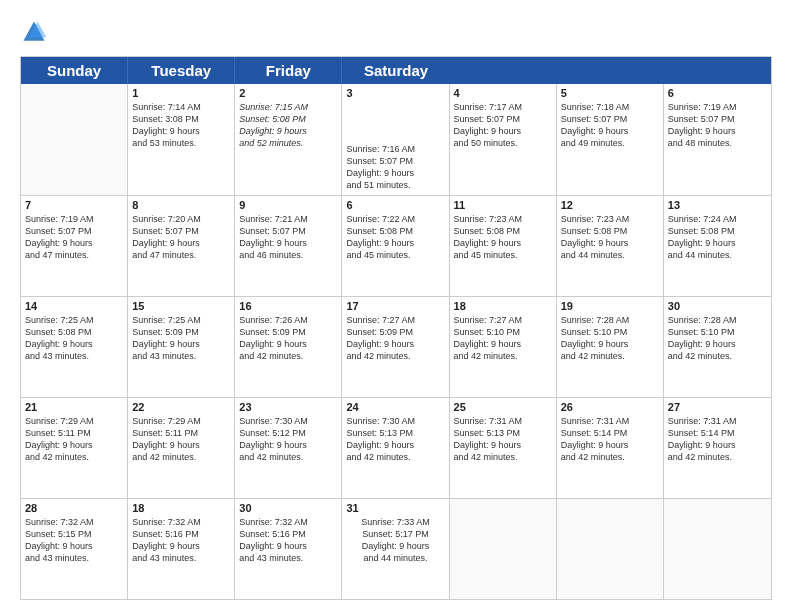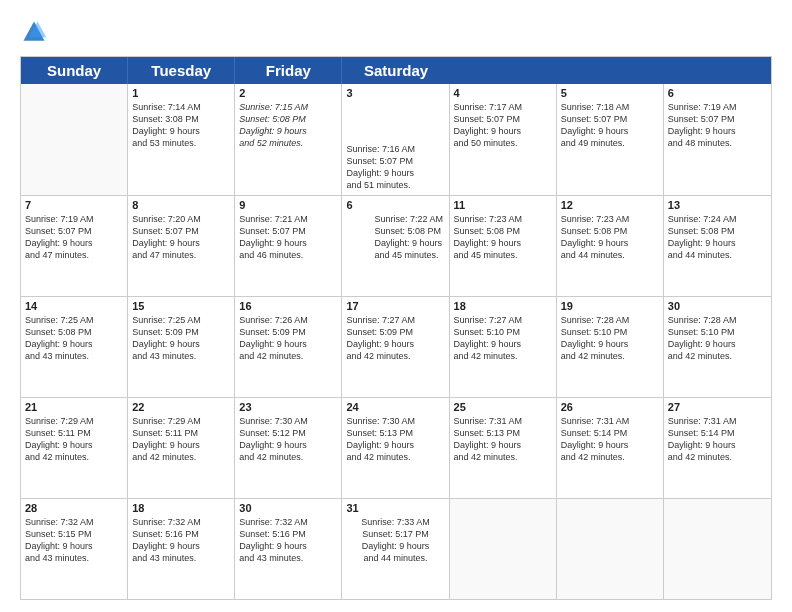--- a/index.html
+++ b/index.html
@@ -207,21 +207,21 @@
           </div>
           <div class="cal-cell">
             <div class="cell-day">9</div>
             <div class="cell-info" style="white-space: pre-line;">Sunrise: 7:21 AM
 Sunset: 5:07 PM
 Daylight: 9 hours
 and 46 minutes.</div>
           </div>
           <div class="cal-cell">
             <div class="cell-day">6</div>
-            <div class="cell-info" style="white-space: pre-line; margin-left: 28px;">Sunrise: 7:22 AM
+            <div class="cell-info" style="white-space: pre-line;">Sunrise: 7:22 AM
 Sunset: 5:08 PM
 Daylight: 9 hours
 and 45 minutes.</div>
           </div>
           <div class="cal-cell">
             <div class="cell-day">11</div>
             <div class="cell-info" style="white-space: pre-line;">Sunrise: 7:23 AM
 Sunset: 5:08 PM
 Daylight: 9 hours
 and 45 minutes.</div>

